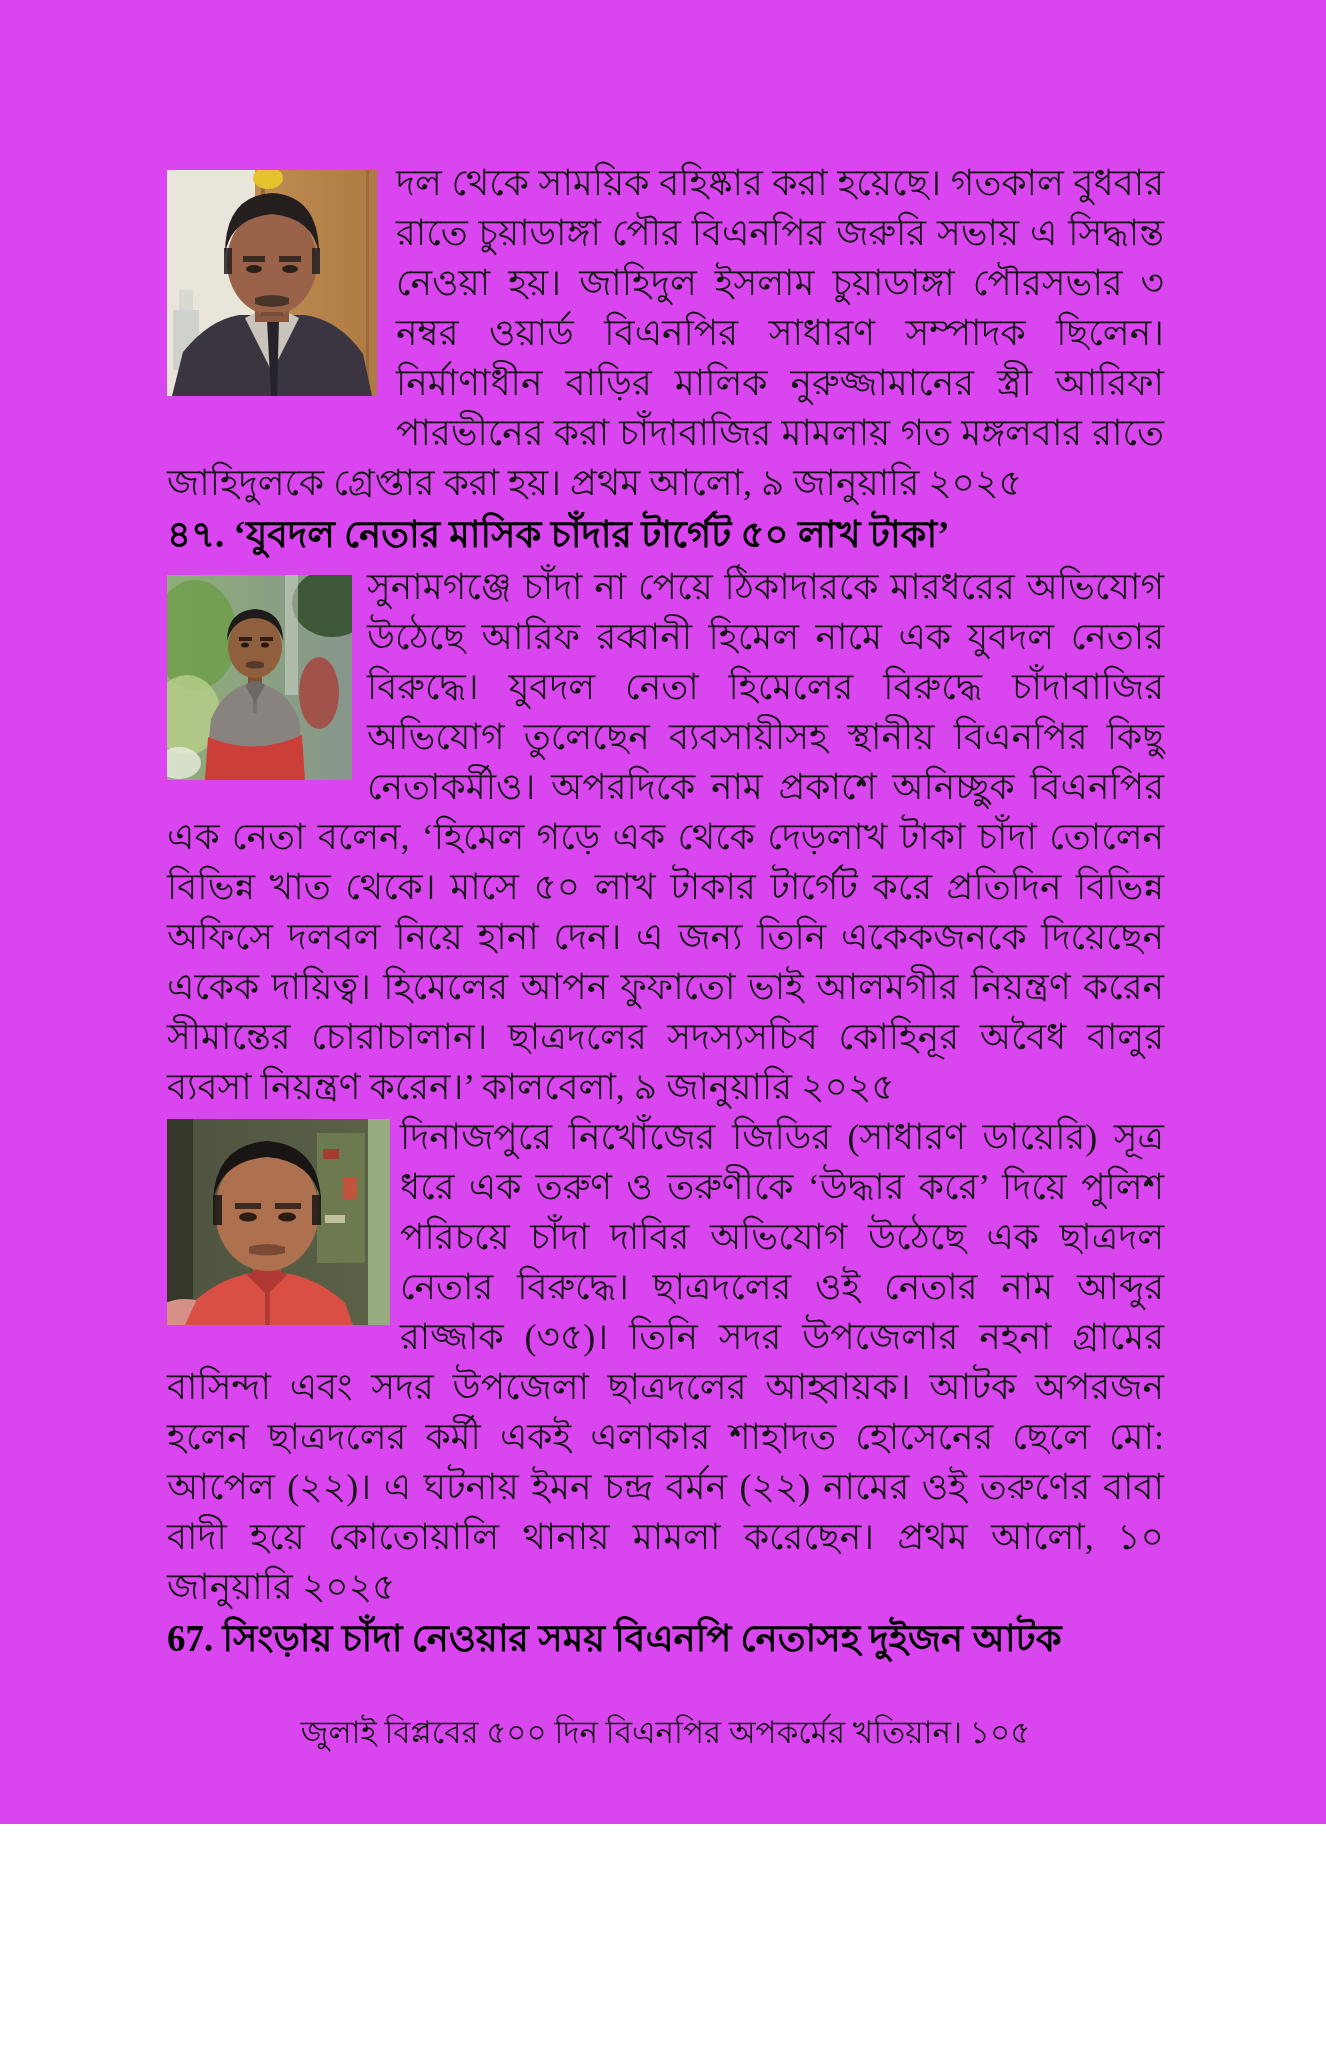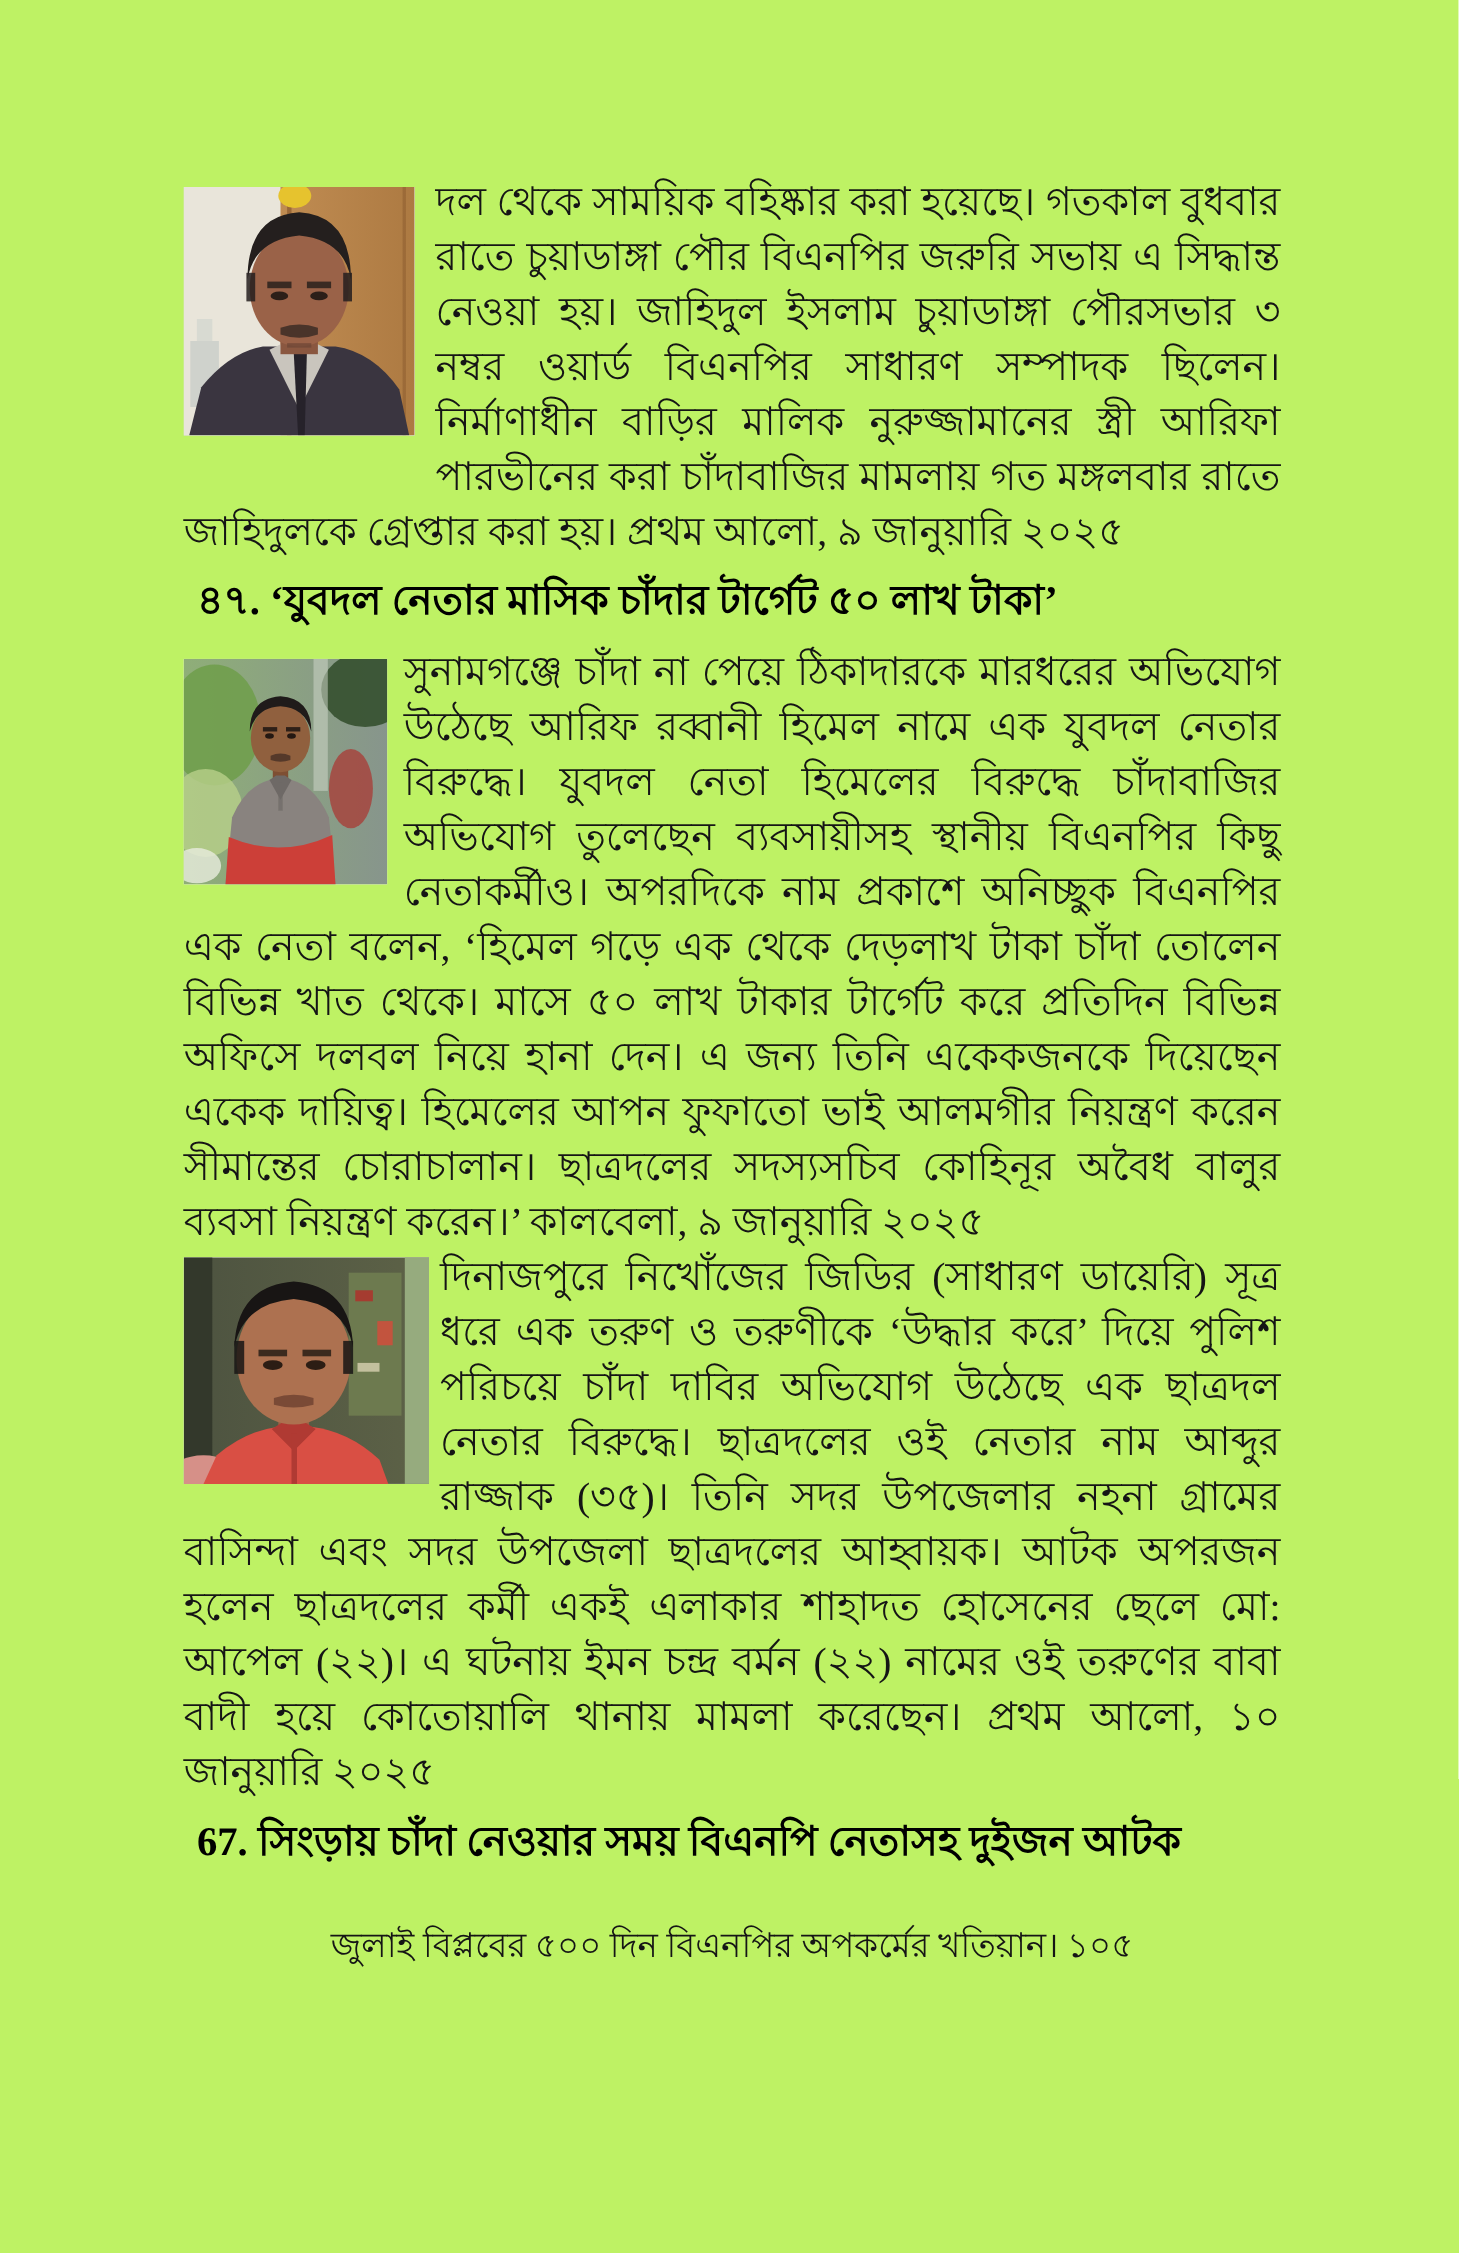--- a/index.html
+++ b/index.html
@@ -1,19 +1,19 @@
 <!DOCTYPE html>
 <html lang="bn"><head>
 <meta charset="utf-8">
 <style>
   html,body{margin:0;padding:0;background:#ffffff;}
   .page{
     position:relative;
-    width:1326px;height:2048px;
-    background:#bef264;
+    width:1326px;height:1824px;
+    background:#d946ef;
     overflow:hidden;
     font-family:"Liberation Serif","DejaVu Sans",sans-serif;
     color:#151515;
   }
   .content{padding:0 162px 0 167px;}
   .para{
     font-size:36px;line-height:50px;
     text-align:justify;
     margin:0;
   }
@@ -24,21 +24,21 @@
     overflow:hidden;
     background:#ddd;
   }
   .photo svg{display:block;}
   .photo-1{width:210px;height:226px;margin:12px 19px 14px 0;}
   .photo-2{width:185px;height:205px;margin:13px 15px 14px 0;}
   .photo-3{width:223px;height:206px;margin:7px 10px 14px 0;}
   h2.heading{
     font-size:37px;line-height:54px;
     font-weight:bold;color:#000;
-    margin:12px;
+    margin:0;
   }
   .h47{margin-top:38px;}
   .h48{margin-top:35px;padding-left:73px;text-indent:-73px;}
   .h49{margin-top:34px;}
   .footer{
     margin-top:47px;
     text-align:center;
     font-size:31px;line-height:40px;
     color:#151515;
   }

